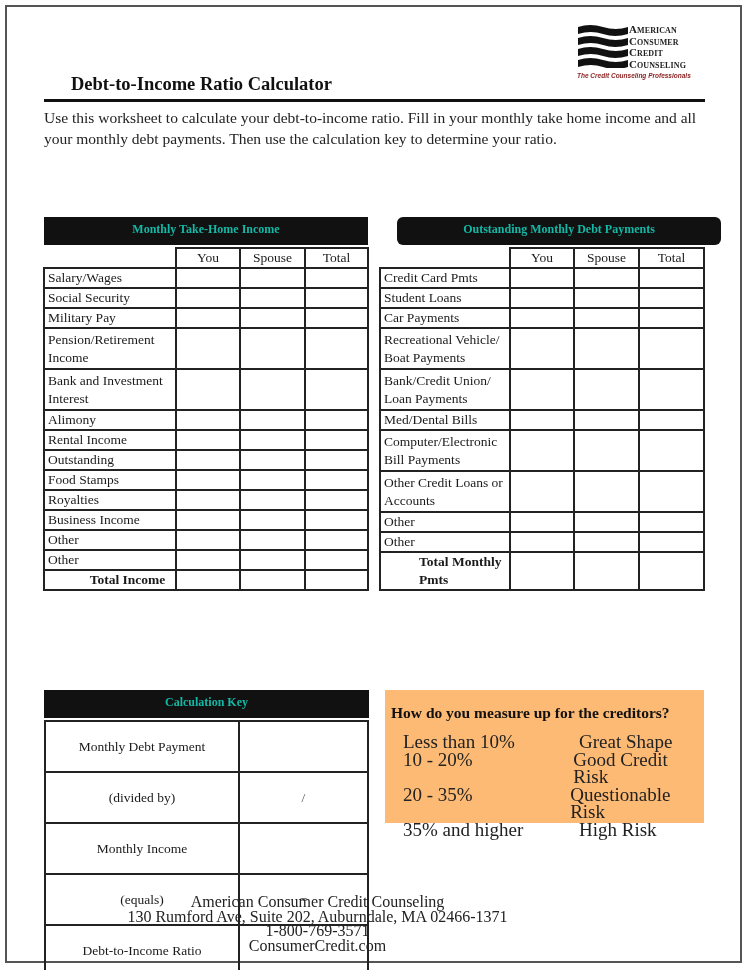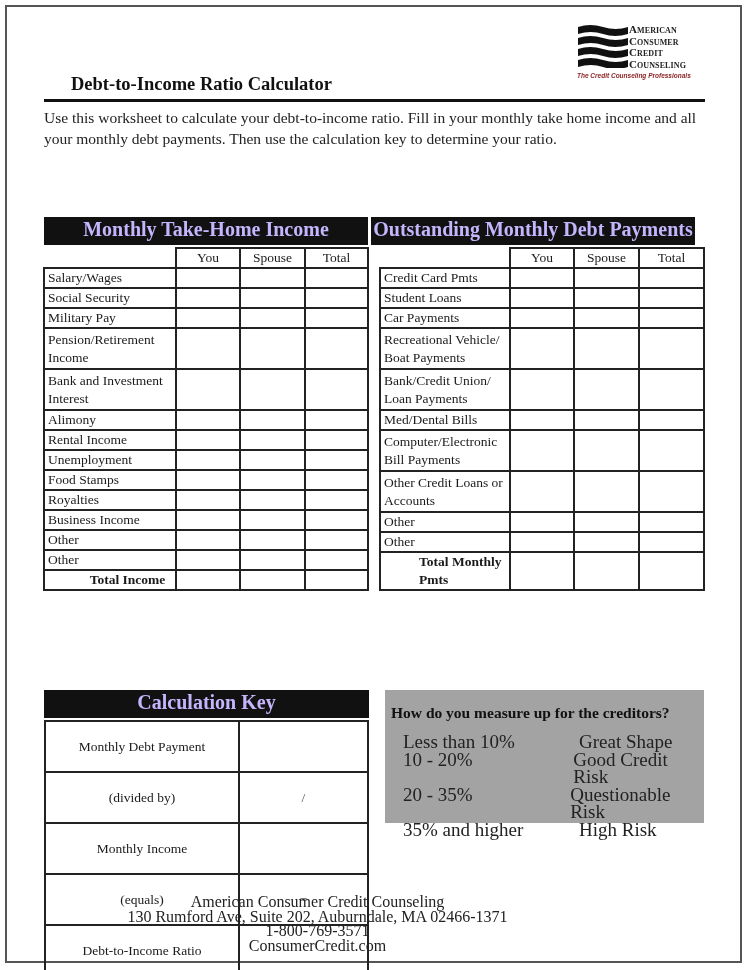--- a/index.html
+++ b/index.html
@@ -10,37 +10,37 @@
   .logo { position: absolute; left: 578px; top: 24px; width: 125px; height: 60px; }
   .logo-waves { position: absolute; left: 0; top: 0; width: 50px; height: 44px; }
   .logo-text { position: absolute; left: 51px; top: 0; font-size: 11px; line-height: 11.5px;
                font-weight: bold; color: #222; letter-spacing: 0.1px; font-variant: small-caps; }
   .logo-tag { position: absolute; left: -1px; top: 48px; font-family: "Liberation Sans", sans-serif;
               font-size: 6.5px; font-style: italic; font-weight: bold; color: #8a1f1f; white-space: nowrap; }
   .title { position: absolute; left: 44px; top: 74px; font-size: 18.5px; font-weight: bold; color: #111; margin-left: 27px; }
   .rule { position: absolute; left: 44px; top: 99px; width: 661px; height: 3px; background: #111; }
   .intro { position: absolute; left: 44px; top: 107px; width: 660px; font-size: 15.5px; line-height: 21px; color: #222; }
 
-  .sec-head { position: absolute; height: 28px; background: #111; color: #c4b5fd;
-              font-weight: bold; font-size: 20px; text-align: center; line-height: 25px; }
+  .sec-head { position: absolute; height: 28px; background: #111; color: #14b8a6;
+              font-weight: bold; font-size: 12px; text-align: center; line-height: 25px; }
   table.grid { position: absolute; border-collapse: collapse; font-size: 13.5px; }
   table.grid td { border: 2px solid #222; padding: 0 3px; vertical-align: middle; line-height: 18px; }
   table.grid td.blank { border: none; }
   table.grid td.colhead { text-align: center; height: 18px; margin-top: 20px; }
   table.grid tr.r1 td { height: 17px; }
   table.grid tr.r2 td { height: 39px; }
   table.grid td.total-label { font-weight: bold; padding-left: 38px; }
   table.grid td.center { text-align: center; }
 
   table.calc { position: absolute; left: 44px; top: 720px; width: 325px; border-collapse: collapse; font-size: 13.5px; }
   table.calc td { border: 2px solid #222; height: 17px; line-height: 17px; text-align: center; padding: 16px; }
   table.calc td.lab { width: 160px; }
   table.calc td.op { color: #555; }
 
-  .measure { position: absolute; left: 385px; top: 690px; width: 319px; height: 133px; background: #a3a3a3; }
+  .measure { position: absolute; left: 385px; top: 690px; width: 319px; height: 133px; background: #fdba74; }
   .measure h3 { margin: 0; position: absolute; left: 6px; top: 14px; font-size: 15.5px; font-weight: bold; color: #111; white-space: nowrap; }
   .measure .rows { position: absolute; left: 18px; top: 43px; width: 300px; font-size: 19px; line-height: 17.5px; color: #222; }
   .measure .row { display: flex; }
   .measure .range { width: 176px; }
 
   .footer { position: absolute; left: 4px; top: 895px; width: 627px; text-align: center; font-size: 16px; line-height: 14.5px; color: #222; }
 </style>
 </head>
 <body>
 
@@ -119,21 +119,21 @@
         <td></td>
         <td></td>
       </tr>
   <tr class="r1">
         <td>Rental Income</td>
         <td></td>
         <td></td>
         <td></td>
       </tr>
   <tr class="r1">
-        <td>Unemployment</td>
+        <td>Outstanding</td>
         <td></td>
         <td></td>
         <td></td>
       </tr>
   <tr class="r1">
         <td>Food Stamps</td>
         <td></td>
         <td></td>
         <td></td>
       </tr>
@@ -163,21 +163,21 @@
       </tr>
   <tr class="r1">
         <td class="total-label center">Total Income</td>
         <td></td>
         <td></td>
         <td></td>
       </tr>
 </tbody>
   </table>
 
-<div class="sec-head" style="left:371px; top:217px; width:324px;">Outstanding Monthly Debt Payments</div>
+<div class="sec-head" style="left:397px; top:217px; width:324px;border-radius:6px;">Outstanding Monthly Debt Payments</div>
 <table class="grid" style="left:379px; top:247px; width:326px;">
   <colgroup>
       <col style="width:130px">
       <col style="width:64px">
       <col style="width:65px">
       <col style="width:65px">
     </colgroup>
   <tbody>
       <tr>
     <td class="blank"></td>

